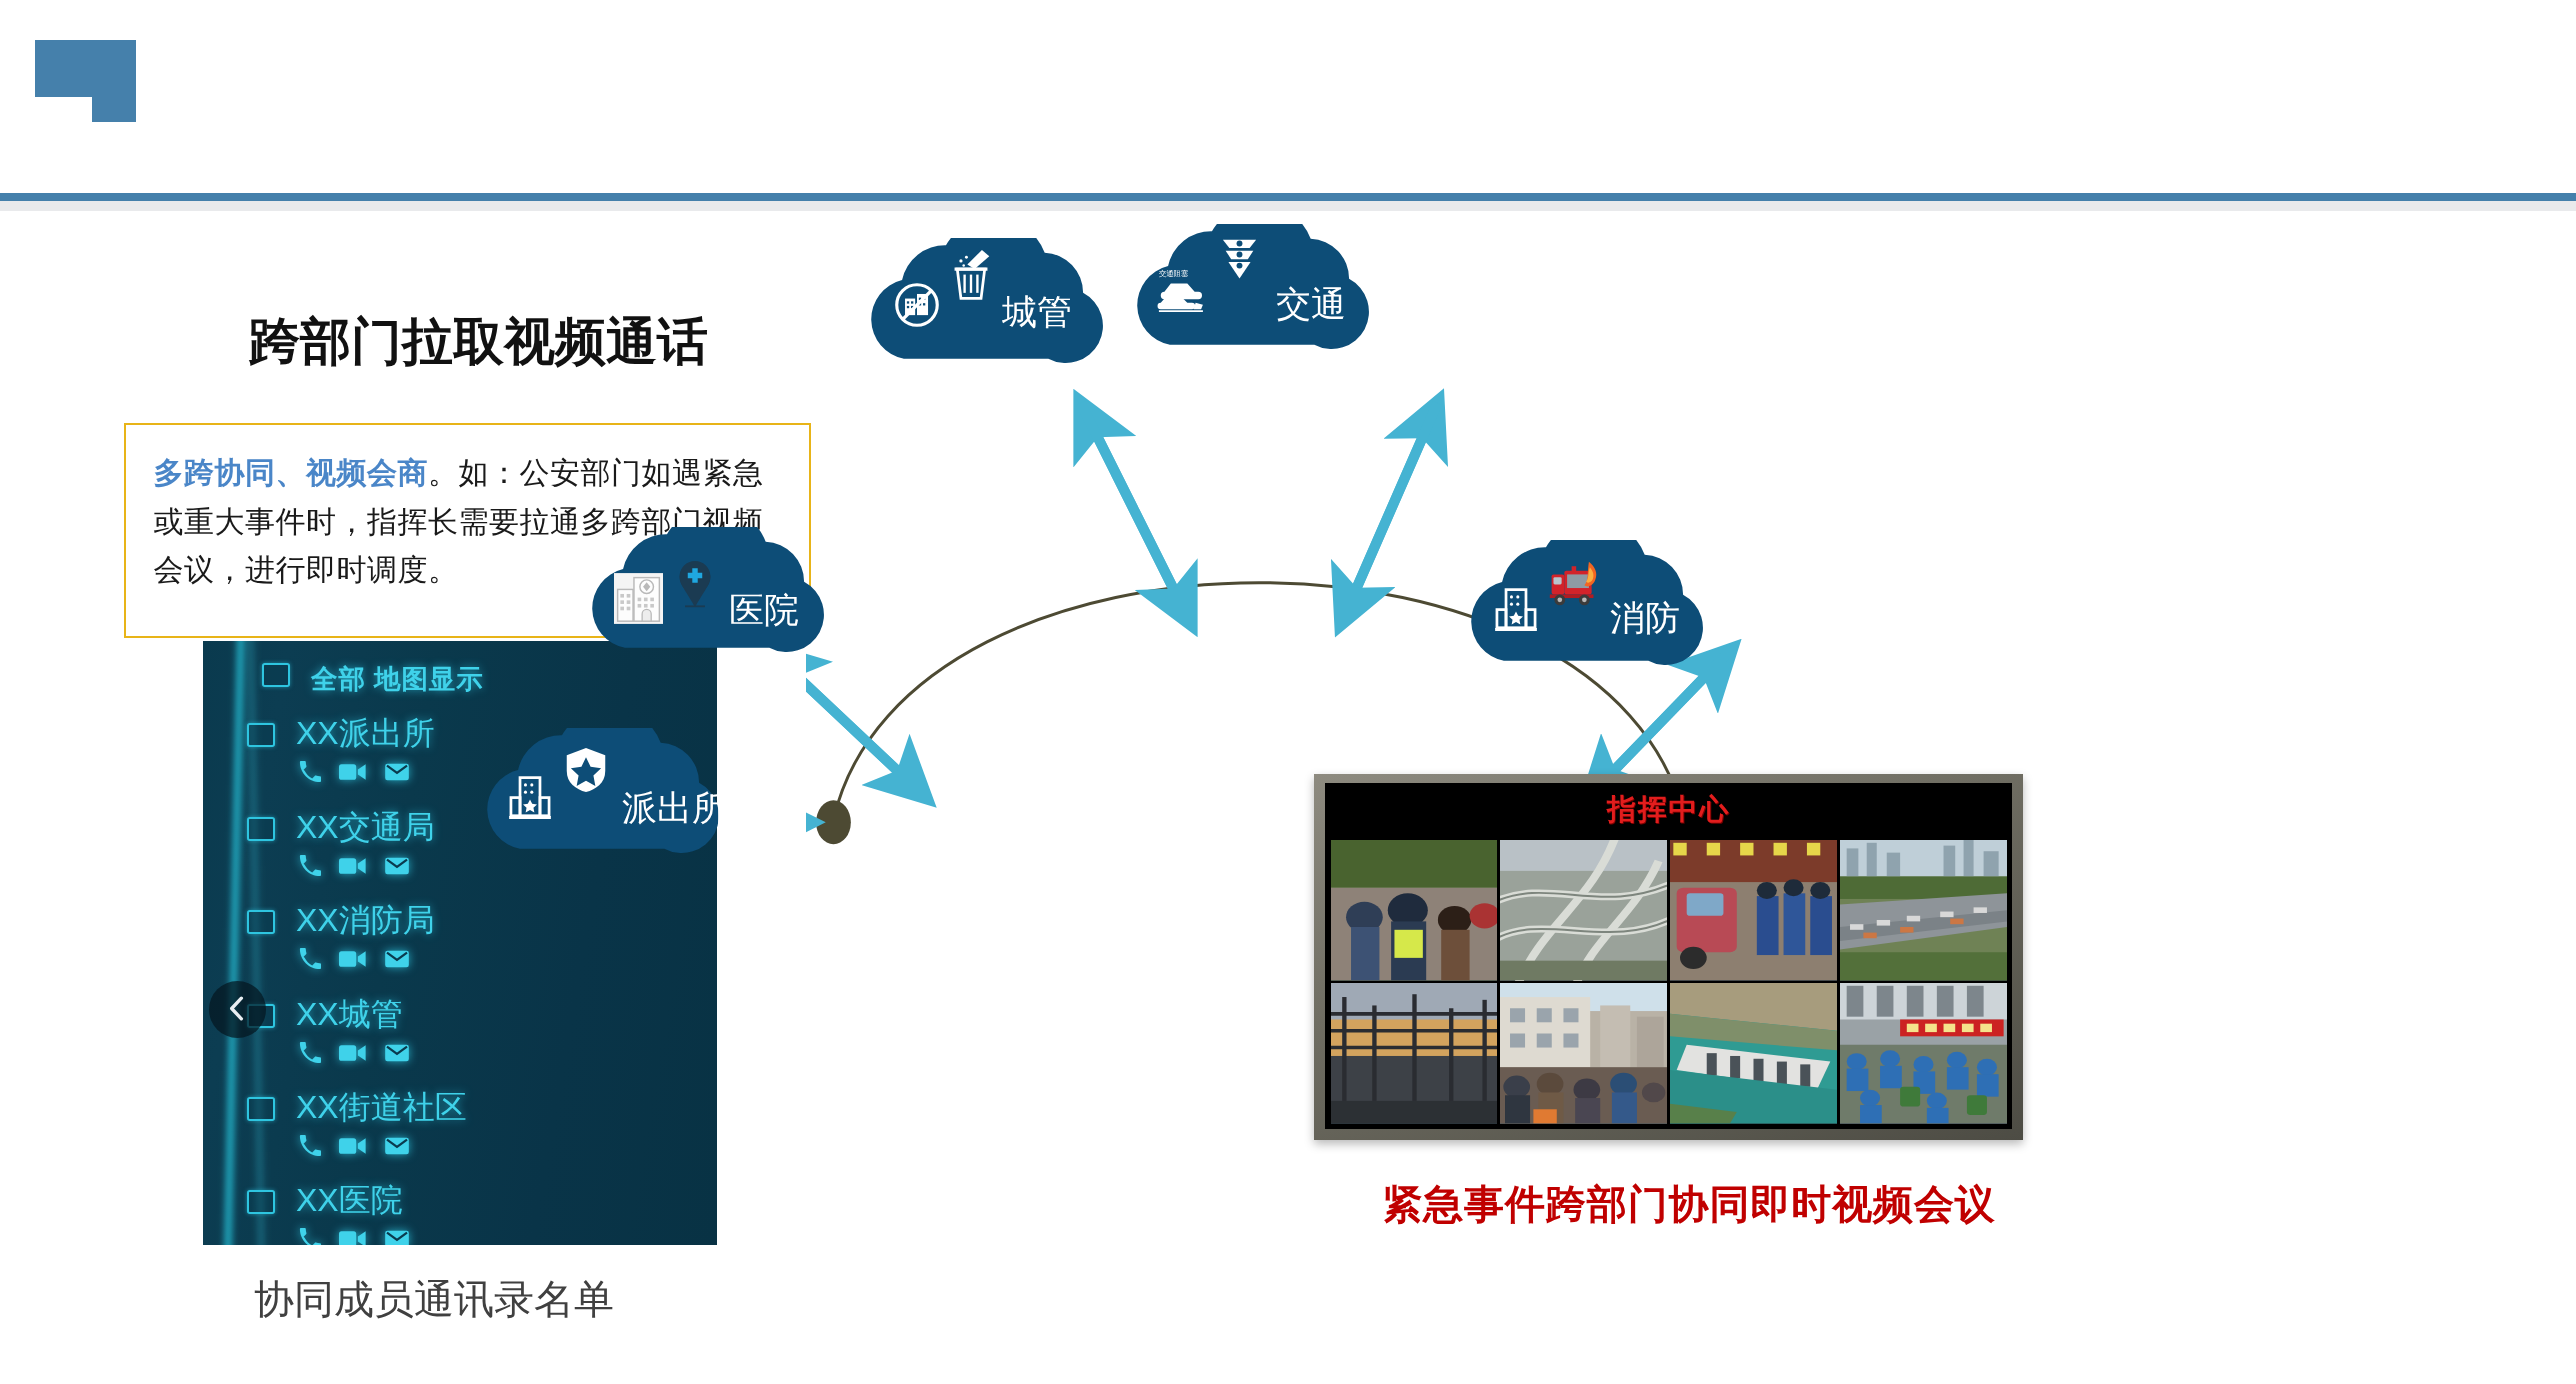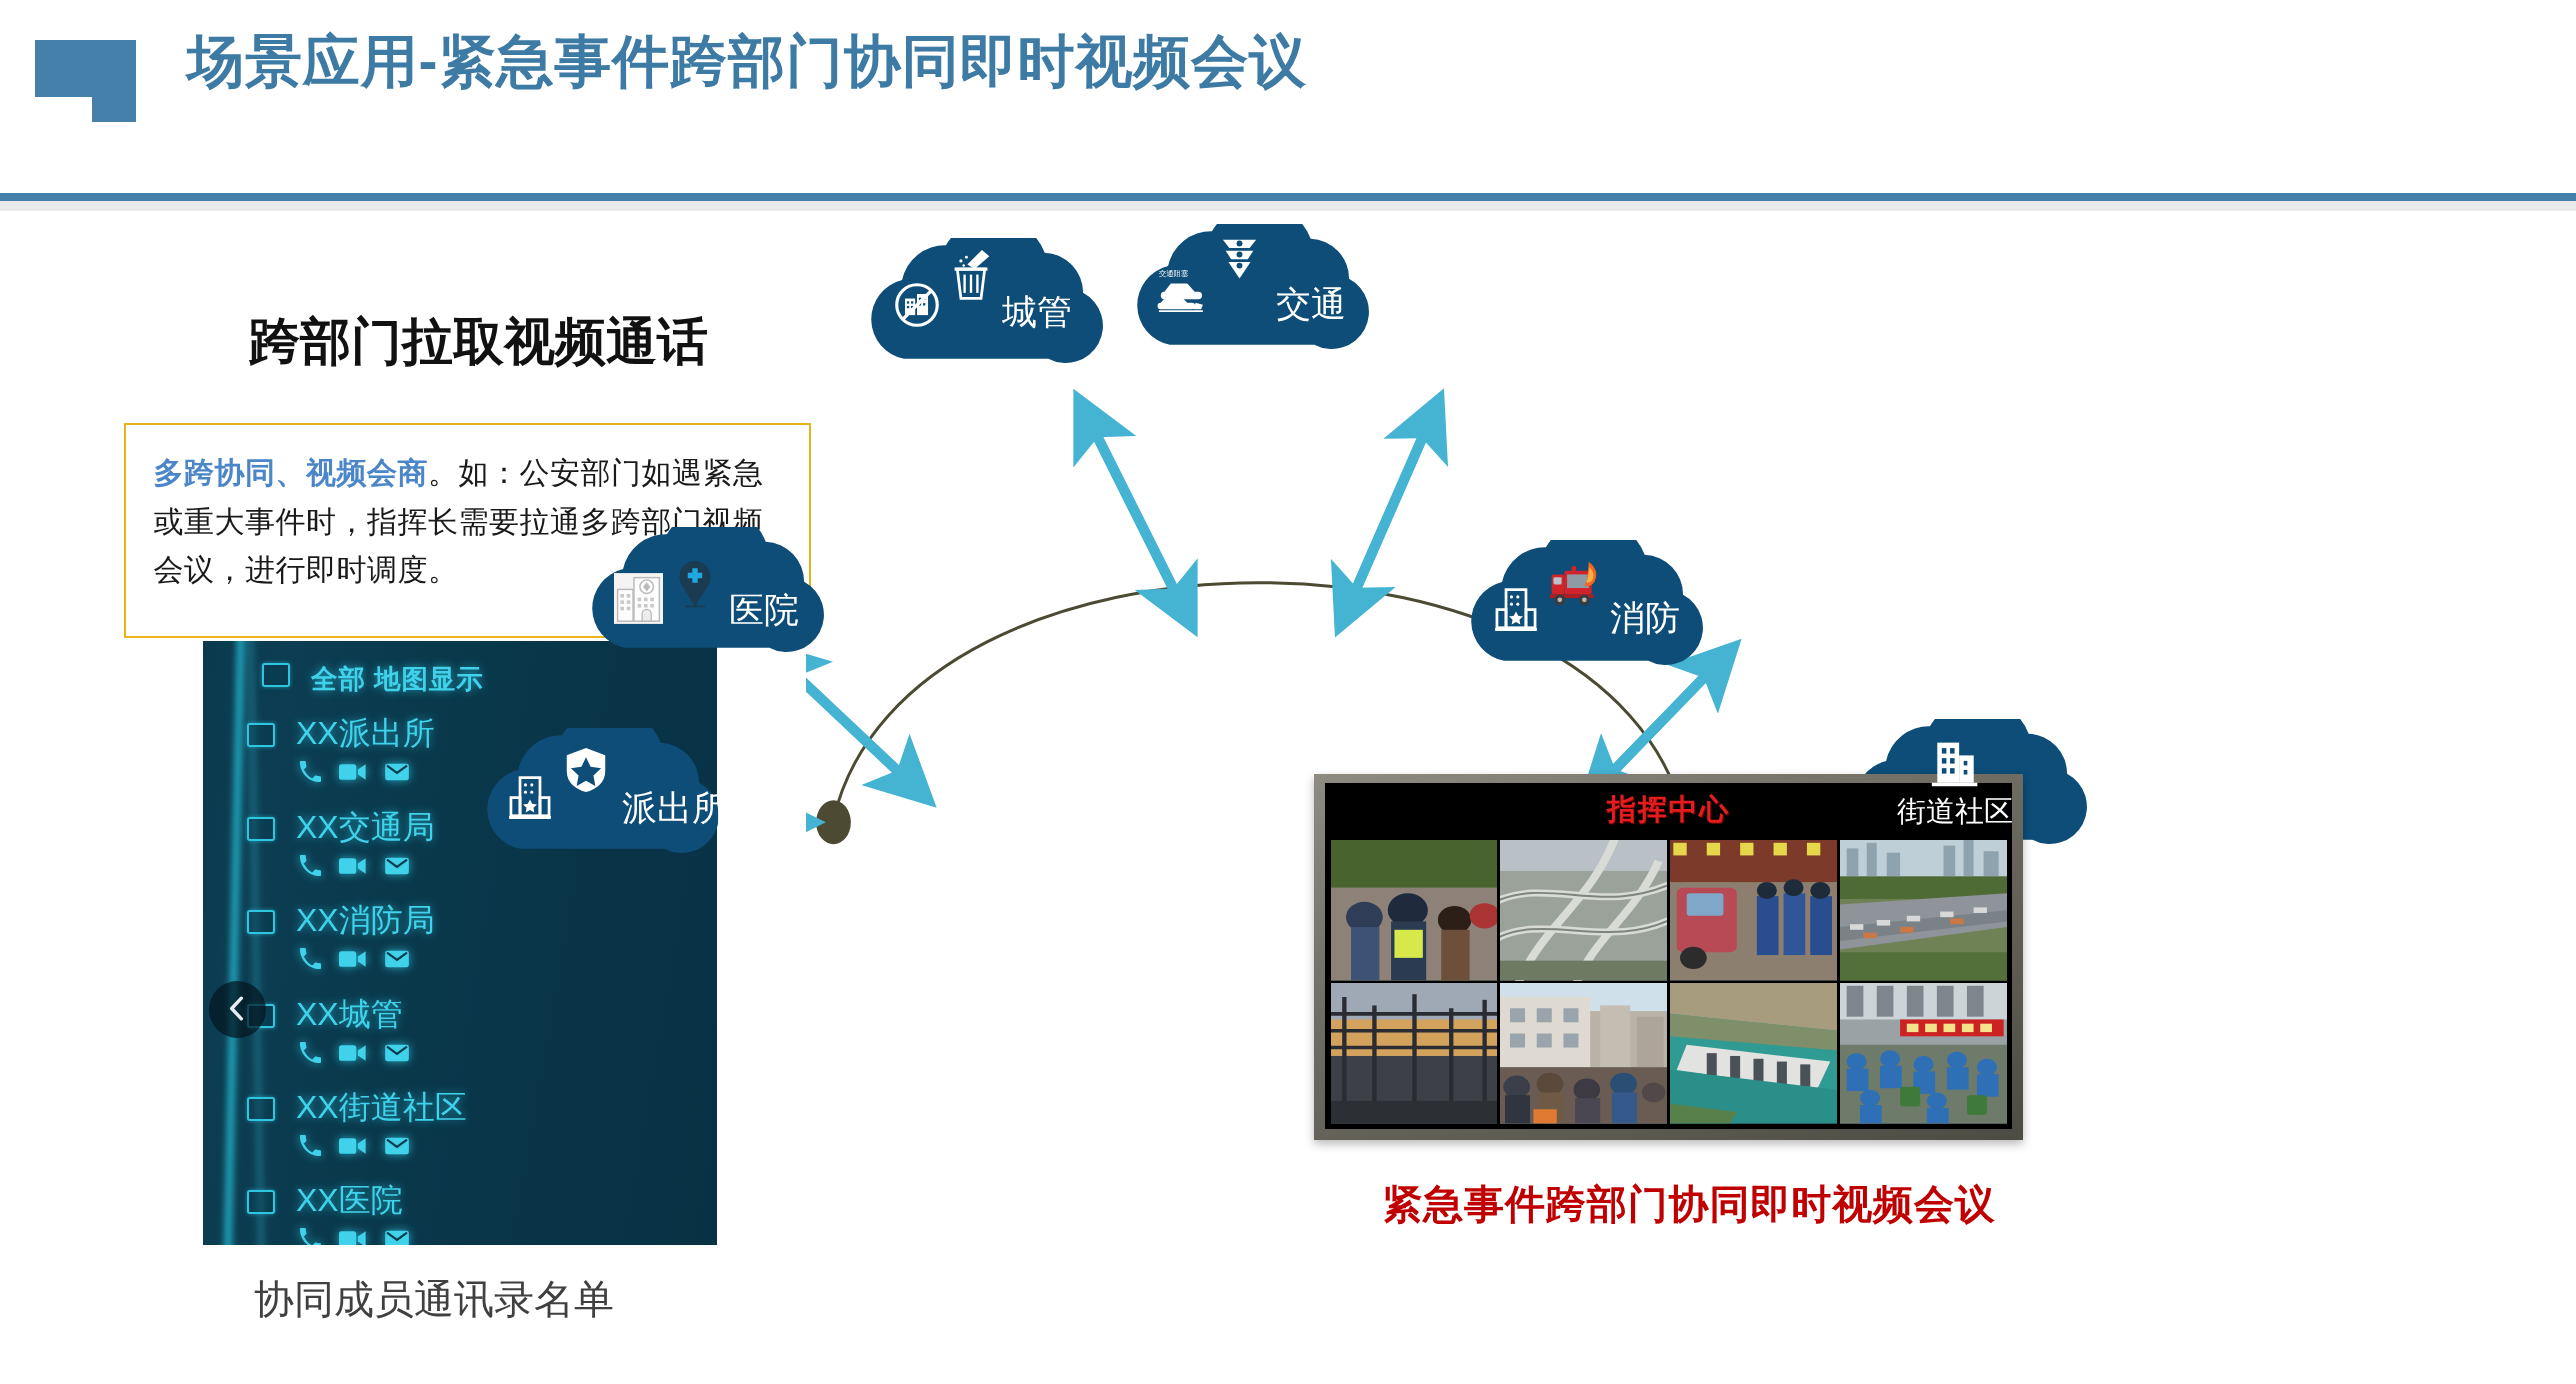--- a/index.html
+++ b/index.html
@@ -118,21 +118,20 @@
 </style>
 </head>
 <body>
 
 <div class="slide">
 
   <div class="hdr-mark">
     <div class="blk-a"></div>
     <div class="blk-b"></div>
   </div>
-  <div class="hdr-title">场景应用-紧急事件跨部门协同即时视频会议</div>
   <div class="hdr-rule"></div>
   <div class="hdr-rule2"></div>
 
   <div class="left-head">跨部门拉取视频通话</div>
 
   <div class="note-box">
     <div class="note-line">
       <span class="note-em">多跨协同、视频会商</span><span>。如：公安部门如遇紧急或重大事件时，指挥长需要拉通多跨部门视频会议，进行即时调度。</span>
     </div>
   </div>
@@ -494,43 +493,20 @@
           <circle cx="40" cy="46" r="6" fill="#3b3b3b"></circle>
             <circle cx="40" cy="46" r="2.6" fill="#b8b8b8"></circle>
           <rect x="26" y="9" width="5" height="6" fill="#d2232a"></rect>
           <path d="M45 4 C52 10 55 16 52 24 C50 30 44 33 40 30 C45 24 43 16 45 4 Z" fill="#f26522"></path>
           <path d="M46 10 C50 15 51 19 49 24 C47 27 44 28 42 26 C45 22 44 16 46 10 Z" fill="#fbb040"></path>
         </svg>
       </span>
       <span class="cl-label" style="left:154px;top:55px;">消防</span>
     </div>
 
-    <div class="cloud" style="left:1034px;top:371px;width:275px;height:128px;">
-      <svg width="275" height="128" viewBox="0 0 300 140">
-        <path d="M52 132 a44 44 0 0 1 -2 -86 a48 48 0 0 1 48 -38 a60 60 0 0 1 108 8 a44 44 0 0 1 42 44 a40 40 0 0 1 -38 72 Z" fill="#0d4d77"></path>
-      </svg>
-      <span class="cl-ico" style="left:88px;top:20px;">
-        <svg width="55" height="51" viewBox="0 0 60 56">
-            <rect x="10" y="4" width="24" height="44" fill="#fff"></rect>
-            <rect x="34" y="18" width="16" height="30" fill="#fff"></rect>
-            <line x1="4" y1="50" x2="54" y2="50" stroke="#fff" stroke-width="4"></line>
-            <g fill="#0d4d77">
-              <rect x="15" y="10" width="5" height="6"></rect>
-              <rect x="24" y="10" width="5" height="6"></rect>
-              <rect x="15" y="21" width="5" height="6"></rect>
-              <rect x="24" y="21" width="5" height="6"></rect>
-              <rect x="15" y="32" width="5" height="6"></rect>
-              <rect x="24" y="32" width="5" height="6"></rect>
-              <rect x="39" y="24" width="4" height="5"></rect>
-              <rect x="39" y="34" width="4" height="5"></rect>
-            </g>
-          </svg>
-      </span>
-      <span class="cl-label" style="left:57px;top:73px;font-size:29px;">街道社区</span>
-    </div>
   </div>
 
   <div class="wall">
     <div class="wall-in">
       <div class="wall-title">指挥中心</div>
       <div class="grid">
 
         <div class="cellv">
           <svg width="100%" height="100%" viewBox="0 0 100 100" preserveAspectRatio="none">
             <rect width="100" height="100" fill="#6c8a55"></rect>

